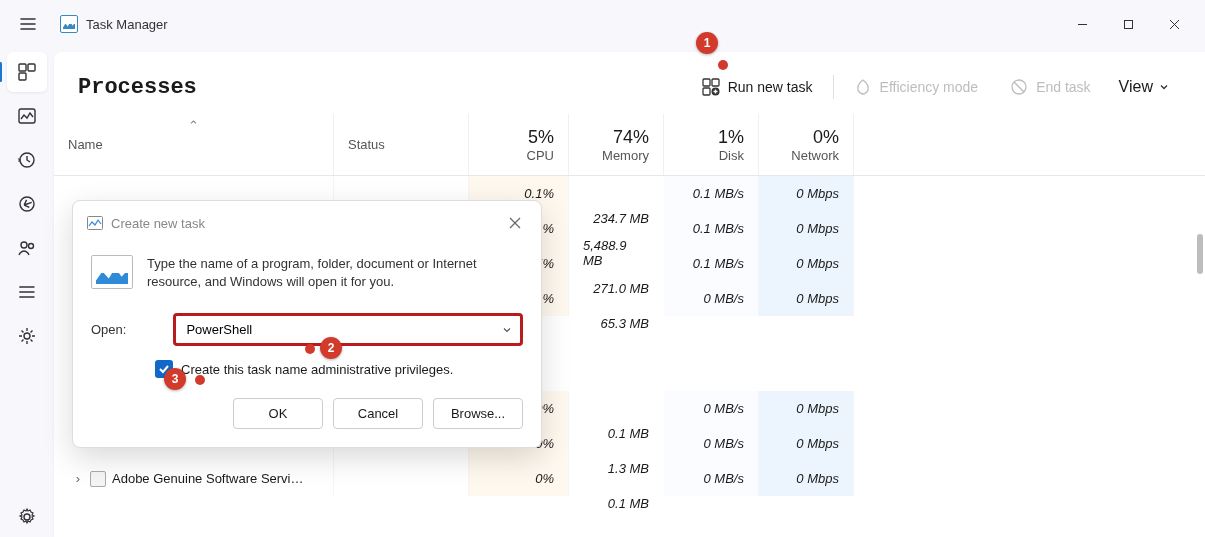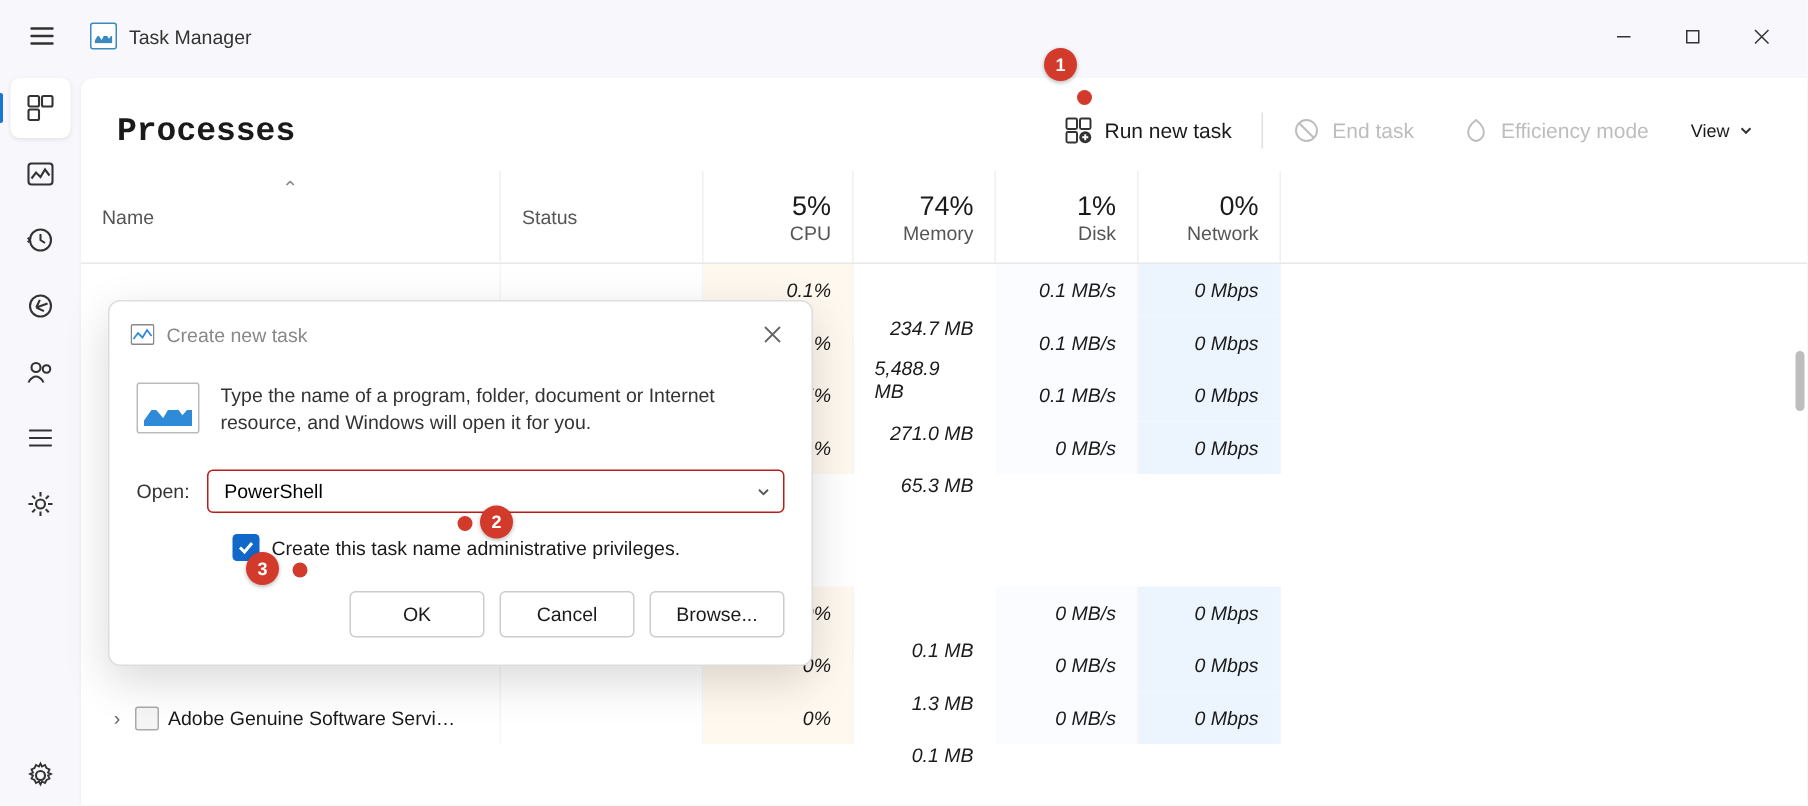--- a/index.html
+++ b/index.html
@@ -135,21 +135,21 @@
   .tbtn svg { width: 18px; height: 18px; }
   .divider {
     width: 1px; height: 24px;
     background: #e0e0e0;
     margin: 0 4px;
   }
   .view-btn {
     display: flex; align-items: center;
     gap: 6px;
     padding: 8px 12px;
-    font-size: 12px;
+    font-size: 16px;
     cursor: pointer;
   }
   .chev-down { width: 10px; height: 10px; }
 
   
   .table-wrap { flex: 1; position: relative; overflow: hidden; }
   .thead {
     display: flex;
     border-bottom: 1px solid #e8e8e8;
     font-size: 13px;
@@ -265,24 +265,25 @@
     background: linear-gradient(transparent 40%, #2f8ad8 40%);
     clip-path: polygon(0 80%,20% 30%,40% 70%,60% 10%,80% 60%,100% 20%,100% 100%,0 100%);
   }
   .dlg-desc { color: #333; line-height: 1.4; font-size: 13px;}
   .dlg-row2 { display: flex; align-items: center; gap: 12px; margin-top: 8px;}
   .dlg-label { color: #333; }
   .combo {
     flex: 1;
     display: flex;
     align-items: flex-end;
-    border: 1px solid #b91c1c;
+    border: 3px solid #b91c1c;
     border-radius: 4px;
     padding: 5px 8px;
     background: #fff;
+    margin-left: 35px;
   }
   .combo input {
     border: none; outline: none; flex: 1; font-size: 13px;
     font-family: inherit;
   }
   .combo .dd { color: #555; cursor: pointer;}
   .dlg-row3 { display: flex; align-items: center; gap: 8px; margin-top: 14px; padding-left: 64px;}
   .chk {
     width: 18px; height: 18px;
     background: #1168c9;
@@ -428,30 +429,30 @@
               <rect x="10" y="1" width="7" height="7" rx="1" fill="none" stroke="#333" stroke-width="1.3"></rect>
               <rect x="1" y="10" width="7" height="7" rx="1" fill="none" stroke="#333" stroke-width="1.3"></rect>
               <circle cx="13.5" cy="13.5" r="4" fill="#333"></circle>
               <path d="M13.5 11.5v4M11.5 13.5h4" stroke="#fff" stroke-width="1.3"></path>
             </svg>
           <span>Run new task</span>
         </div>
         <div class="divider"></div>
         <div class="tbtn disabled">
           <svg viewBox="0 0 18 18">
+              <path d="M9 2C5 5 3 8 4 12c1 3 4 4 5 4s4-1 5-4c1-4-1-7-5-10z" fill="none" stroke="#bdbdbd" stroke-width="1.3"></path>
+            </svg>
+          <span>Efficiency mode</span>
+        </div>
+        <div class="tbtn disabled">
+          <svg viewBox="0 0 18 18">
               <circle cx="9" cy="9" r="7" fill="none" stroke="#bdbdbd" stroke-width="1.3"></circle>
               <path d="M4 4l10 10" stroke="#bdbdbd" stroke-width="1.3"></path>
             </svg>
           <span>End task</span>
-        </div>
-        <div class="tbtn disabled">
-          <svg viewBox="0 0 18 18">
-              <path d="M9 2C5 5 3 8 4 12c1 3 4 4 5 4s4-1 5-4c1-4-1-7-5-10z" fill="none" stroke="#bdbdbd" stroke-width="1.3"></path>
-            </svg>
-          <span>Efficiency mode</span>
         </div>
         <div class="view-btn">
           <span>View</span>
           <svg class="chev-down" viewBox="0 0 10 10">
               <path d="M2 3.5l3 3 3-3" fill="none" stroke="#333" stroke-width="1.3"></path>
             </svg>
         </div>
       </div>
     </div>
 

